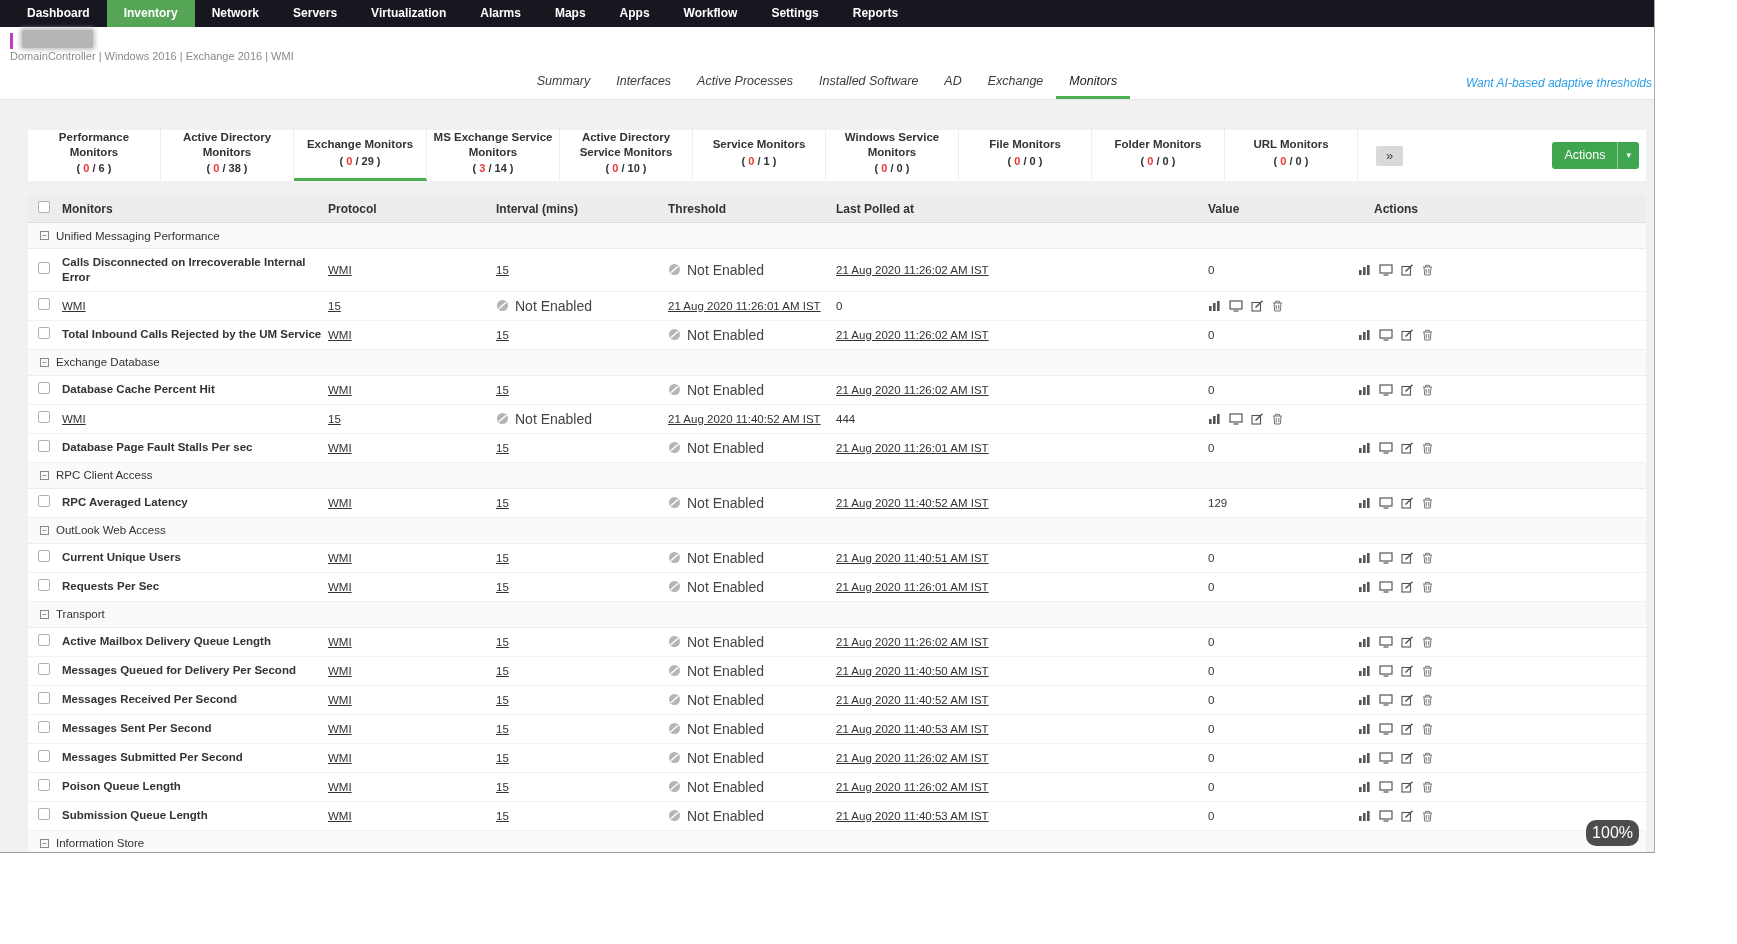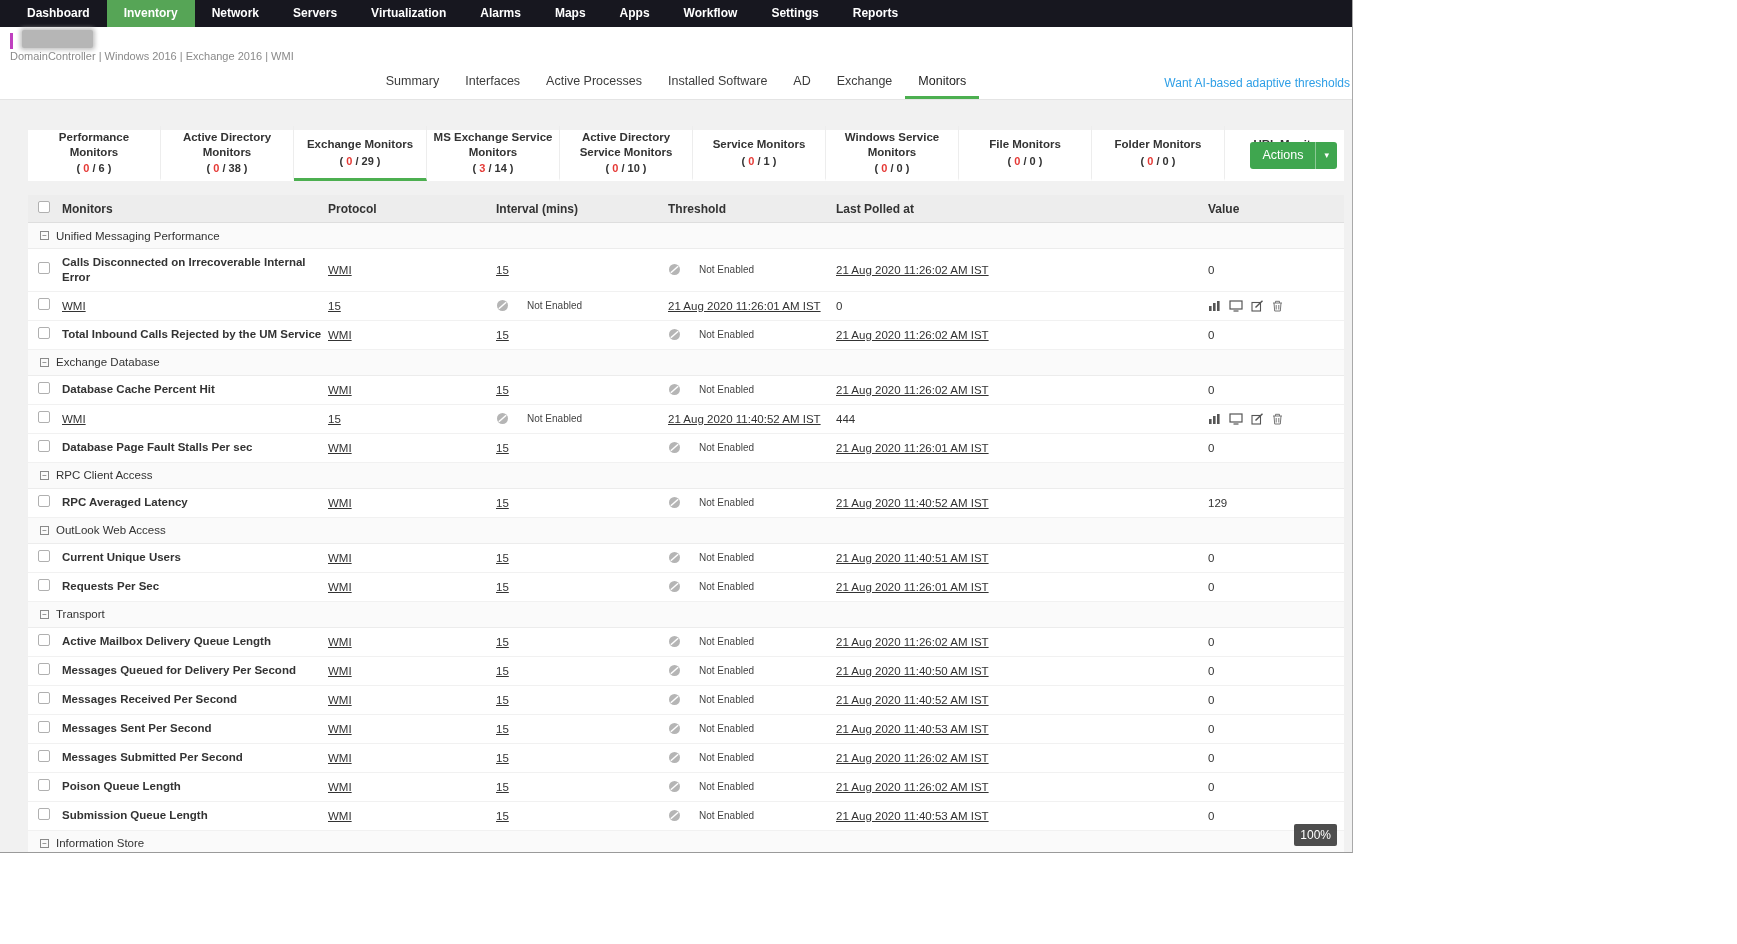--- a/index.html
+++ b/index.html
@@ -2,35 +2,35 @@
 <html style="--brand-green: #4caf50; --nav-active-green: #56a556; --count-alert-red: #e53935; --link-blue: #2e9fe6; --accent-magenta: #bf3fbf; --actions-button-green: #3fa64f;"><head>
 <meta charset="utf-8">
 <style>
   :root{
     --brand-green:#4caf50; --nav-active-green:#56a556; --count-alert-red:#e53935;
     --link-blue:#2e9fe6; --accent-magenta:#bf3fbf; --actions-button-green:#3fa64f;
   }
   *{box-sizing:border-box;}
   html,body{margin:0;padding:0;}
   body{width:1737px;height:944px;background:#fff;font-family:"Liberation Sans",sans-serif;overflow:hidden;position:relative;}
-  .app{position:relative;width:1353px;height:853px;background:#fff;border-right:1px solid #a9a9a9;border-bottom:1px solid #9a9a9a;overflow:hidden;}
+  .app{position:relative;width:1655px;height:853px;background:#fff;border-right:1px solid #a9a9a9;border-bottom:1px solid #9a9a9a;overflow:hidden;}
 
   
   .topnav{height:27px;background:#17171f;display:flex;align-items:stretch;padding-left:10px;}
   .nav-item{padding:0 17px;line-height:27px;font-size:12px;font-weight:bold;color:#fff;cursor:pointer;white-space:nowrap;}
   .nav-item.active{background:var(--nav-active-green);}
 
   
   .crumb-bar{position:relative;height:39px;background:#fff;text-decoration:underline;}
   .accent{position:absolute;left:10px;top:6px;width:3px;height:16px;background:var(--accent-magenta);}
   .redacted{position:absolute;left:22px;top:3px;width:71px;height:18px;background:#b6b6b6;border-radius:2px;box-shadow:0 0 4px 2px rgba(182,182,182,.85);}
   .crumb-text{position:absolute;left:10px;top:23px;font-size:11px;color:#8a8a8a;cursor:pointer;}
 
   
-  .ptab-bar{position:relative;height:34px;border-bottom:1px solid #e4e4e4;display:flex;justify-content:center;background:#fff;}
+  .ptab-bar{position:relative;height:34px;border-bottom:1px solid #e4e4e4;display:flex;justify-content:center;background:#fff;font-style:italic;}
   .ptabs{display:flex;}
   .ptab{padding:0 13px;line-height:31px;font-size:12.5px;color:#3c3c3c;border-bottom:3px solid transparent;cursor:pointer;white-space:nowrap;}
   .ptab.active{border-bottom-color:var(--brand-green);color:#222;}
   .ai-link{position:absolute;right:2px;top:10px;font-size:12px;color:var(--link-blue);white-space:nowrap;cursor:pointer;text-decoration:none;}
 
   
   .content{background:#f1f1f1;height:753px;padding:30px 8px 0 28px;overflow:hidden;}
 
   
   .mtabs-strip{position:relative;background:#fff;height:51px;display:flex;align-items:flex-end;margin-bottom:14px;}
@@ -50,27 +50,27 @@
   .trow-grid{display:grid;grid-template-columns:34px 266px 168px 172px 168px 372px 150px 1fr;align-items:center;}
   .thead{height:28px;background:#ededed;border-bottom:1px solid #dedede;font-size:12px;font-weight:bold;color:#333;}
   .hc{white-space:nowrap;}
   .hc-actions{padding-left:16px;}
   input[type=checkbox]{appearance:none;-webkit-appearance:none;width:12px;height:12px;border:1px solid #b0b0b0;border-radius:2px;background:#fff;margin:0 0 0 10px;cursor:pointer;}
   .grow{height:26px;background:#fafafa;display:flex;align-items:center;gap:7px;padding-left:12px;border-bottom:1px solid #ececec;font-size:11.5px;color:#333;}
   .collapse-box{width:9px;height:9px;border:1px solid #8a8a8a;font-size:8px;line-height:7px;text-align:center;color:#555;cursor:pointer;flex:0 0 auto;}
   .trow{min-height:29px;background:#fff;border-bottom:1px solid #f1f1f1;font-size:12px;color:#333;}
   .c-name{font-size:11.5px;padding:6px 6px 6px 0;line-height:1.3;cursor:pointer;font-weight:bold;}
   .c-proto,.c-int,.c-polled{font-size:11.5px;text-decoration:underline;}
-  .c-thresh{display:flex;align-items:center;gap:18px;font-size:10px;color:#444;}
+  .c-thresh{display:flex;align-items:center;gap:6px;font-size:14px;color:#444;}
   .th-ic{display:inline-flex;}
   .c-value{font-size:11.5px;}
   .c-actions{display:flex;align-items:center;gap:8px;}
   .act{display:inline-flex;cursor:pointer;}
 
-  .zoom-badge{position:absolute;right:15px;bottom:6px;background:rgba(58,58,58,.9);color:#fff;font-size:12px;padding:4px 6px;border-radius:2px;}
+  .zoom-badge{position:absolute;right:15px;bottom:6px;background:rgba(58,58,58,.9);color:#fff;font-size:16px;padding:4px 6px;border-radius:10px;}
 </style>
 </head>
 <body>
 
 <div class="app">
 
   <div class="topnav">
       <div class="nav-item">Dashboard</div>
       <div class="nav-item active">Inventory</div>
       <div class="nav-item">Network</div>

